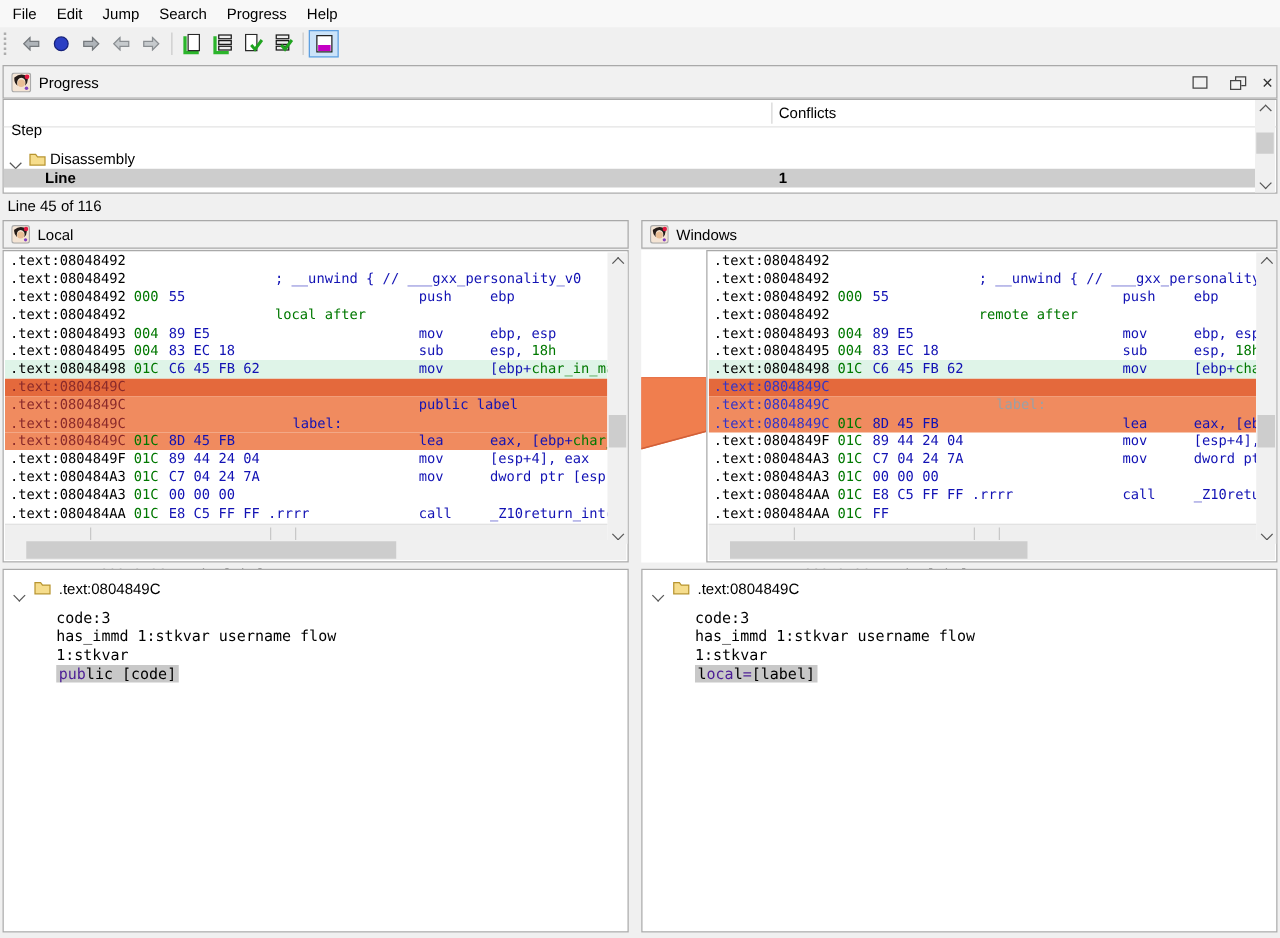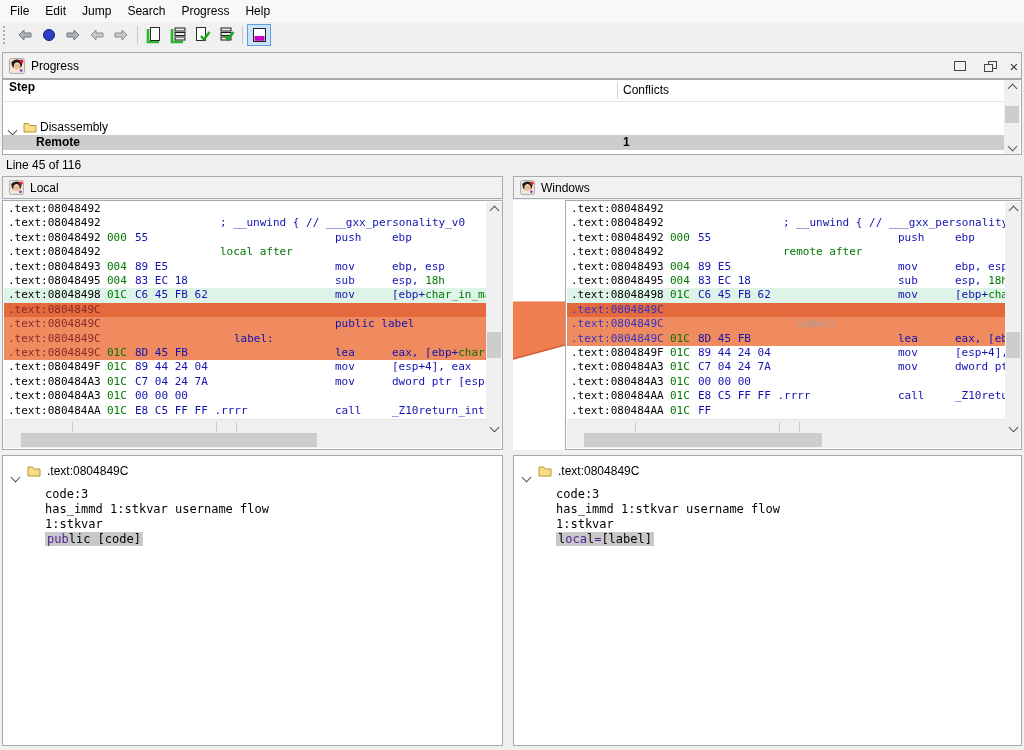--- a/index.html
+++ b/index.html
@@ -157,35 +157,35 @@
         <i class="b"></i>
       </span>
     </span>
   <span class="winbtn" style="left:1000px;">
       <span class="closeglyph">×</span>
     </span>
 </div>
 
 <div class="panel" style="left:2px;top:79px;width:1020px;height:76px;">
   <div class="tree-head">
-    <span class="abs" style="left:6px;top:0;font-weight:bold;">Step</span>
+    <span class="abs" style="left:6px;top:17px;">Step</span>
     <span class="abs" style="left:620px;top:3px;">Conflicts</span>
     <span class="colsep"></span>
   </div>
   <div class="tree-row" style="top:40px;right:17px;">
     <span class="abs" style="left:6px;top:3px;"><span class="chev down"></span></span>
     <span class="abs" style="left:20px;top:1px;">
       <svg width="14" height="12" viewBox="0 0 14 12">
           <path d="M1 2.5 H5.5 L7 4.5 H13 V11 H1 Z" fill="#F6DD8C" stroke="#B89530"></path>
         </svg>
     </span>
     <span class="abs" style="left:37px;">Disassembly</span>
   </div>
   <div class="tree-row sel-row" style="top:55px;right:17px;">
-    <span class="abs" style="left:33px;">Remote</span>
+    <span class="abs" style="left:33px;">Line</span>
     <span class="conf">1</span>
   </div>
   <div class="vscroll" style="right:1px;top:0;height:74px;">
     <span class="sb-btn" style="top:0;">
         <span class="chev up"></span>
       </span>
     <span class="thumb" style="left:1px;right:1px;top:26px;height:17px;"></span>
     <span class="sb-btn" style="bottom:0;">
         <span class="chev down"></span>
       </span>

